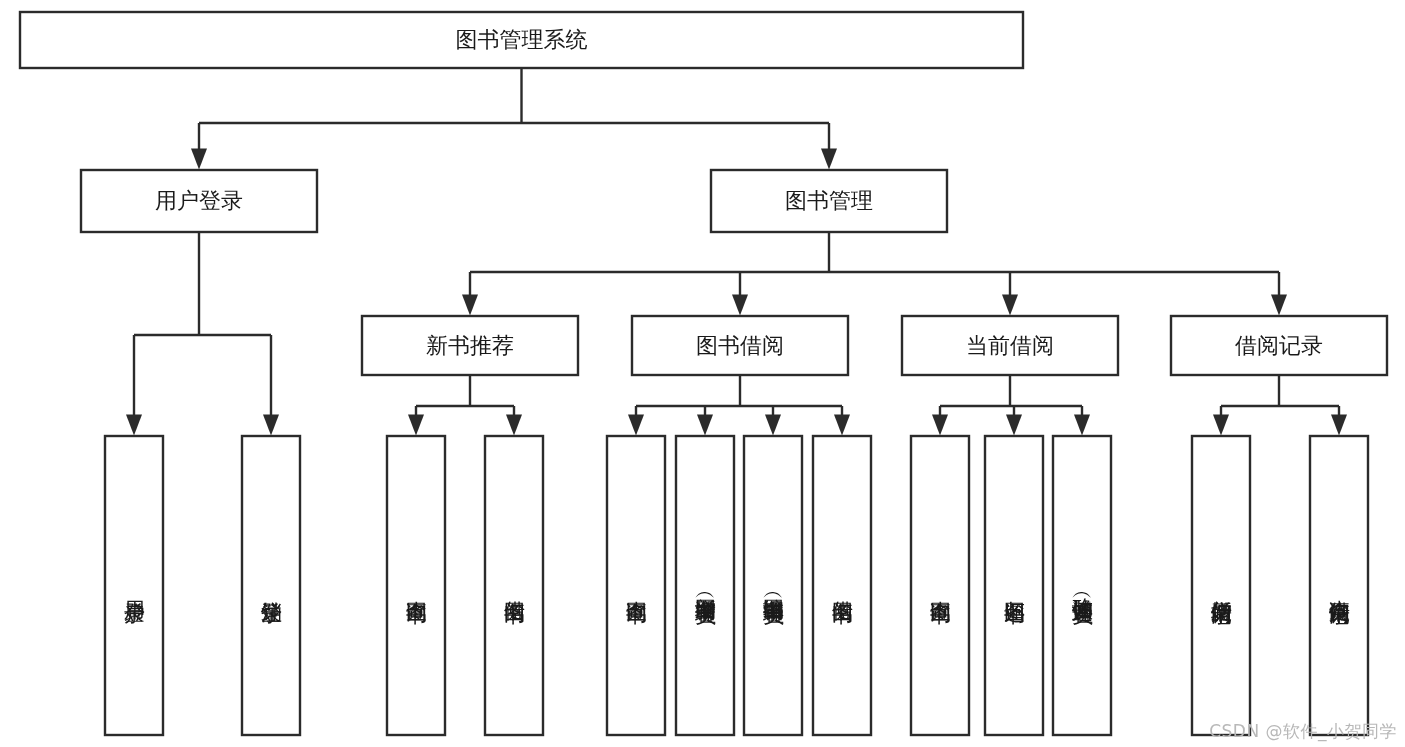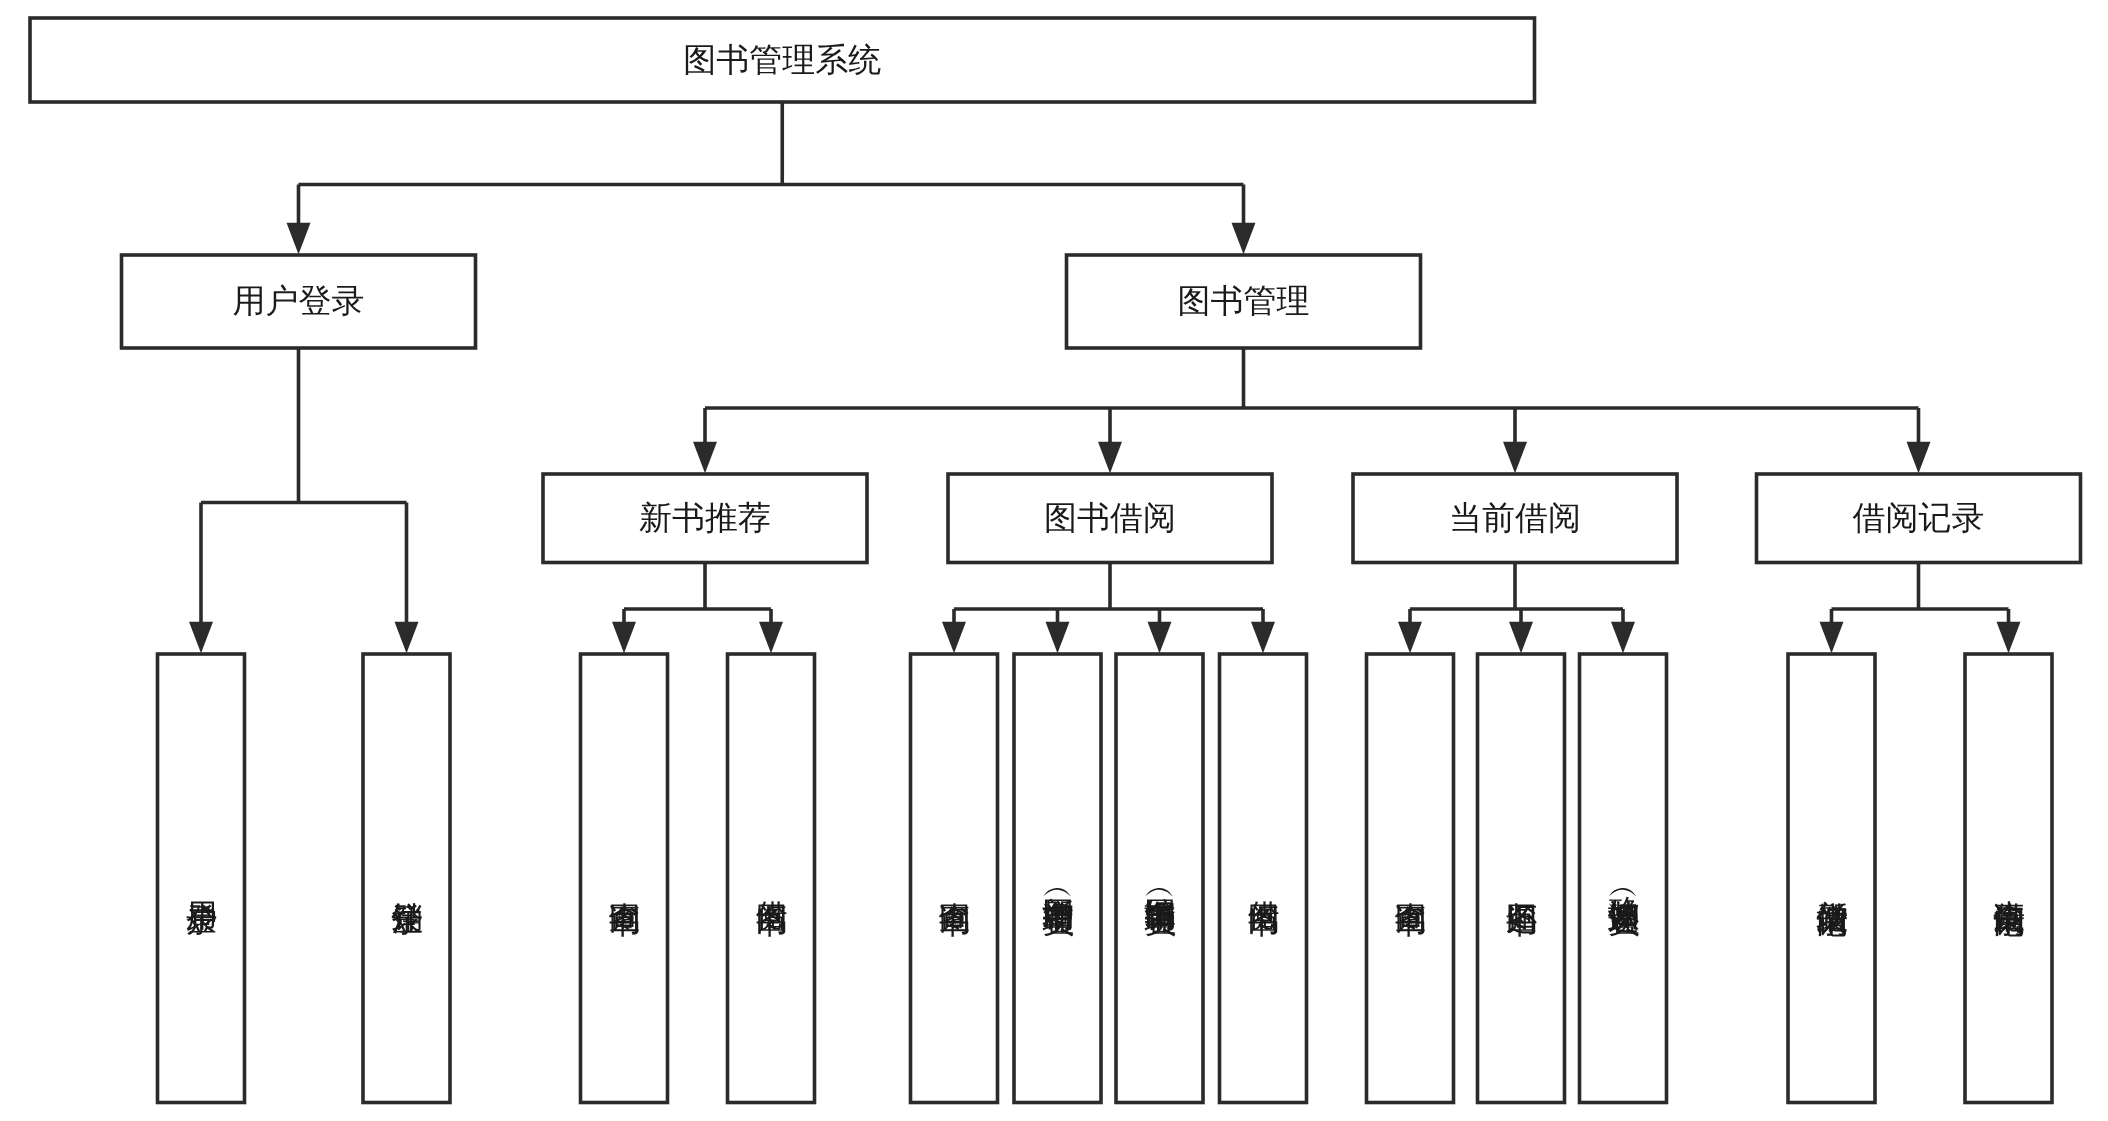--- a/index.html
+++ b/index.html
@@ -232,14 +232,15 @@
         </g>
         <g>
           <rect x="1310" y="436" width="58" height="299" class="node-rect"></rect>
           <foreignObject x="1310" y="436" width="58" height="299"><div xmlns="http://www.w3.org/1999/xhtml" style="width: 58px; height: 299px; display: flex; align-items: center; justify-content: center;">
               <span class="node-label-v" style="font-family: &quot;DejaVu Sans&quot;, &quot;Liberation Sans&quot;, sans-serif; font-size: 21px; color: rgb(26, 26, 26); writing-mode: vertical-rl; text-orientation: upright; letter-spacing: 1px; line-height: 1; white-space: nowrap;">查询借阅记录</span>
             </div></foreignObject>
         </g>
       </g>
   </svg>
 
+  <div class="watermark-text">CSDN @软件_小贺同学</div>
 
 </div>
 
 </body></html>

